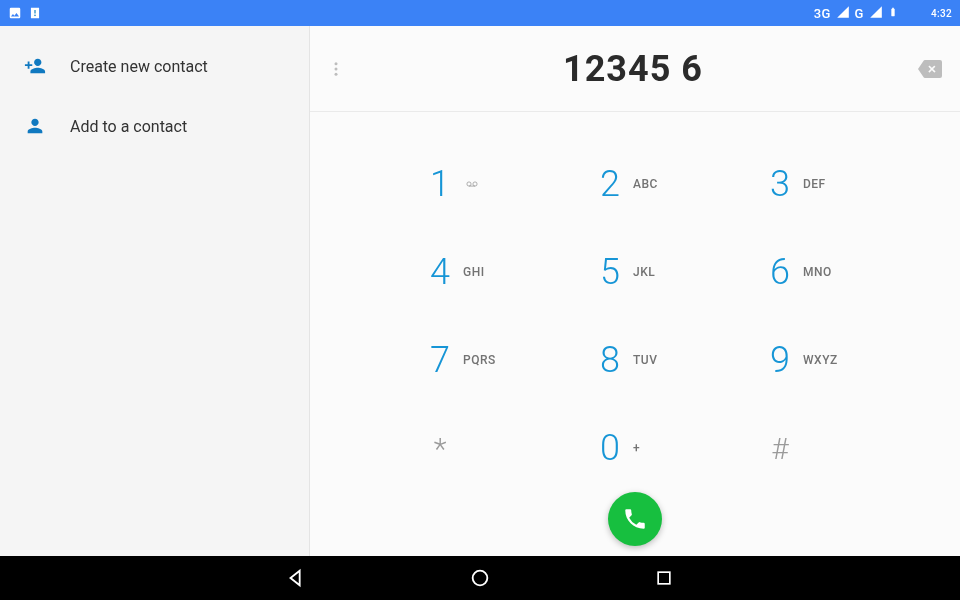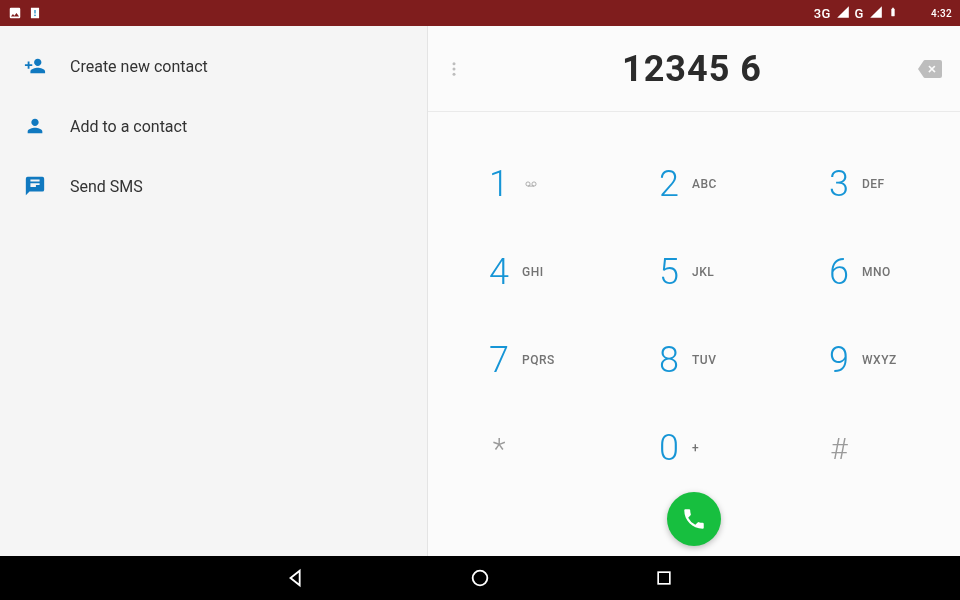--- a/index.html
+++ b/index.html
@@ -1,31 +1,31 @@
 <!DOCTYPE html>
 <html><head>
 <meta charset="utf-8">
 <style>
 * { margin: 0; padding: 0; box-sizing: border-box; font-family: Roboto, -apple-system, BlinkMacSystemFont, "Segoe UI", Helvetica, Arial, sans-serif; }
 html, body { width: 960px; height: 600px; overflow: hidden; background: #fff; }
 
 .root { width: 960px; height: 600px; display: flex; flex-direction: column; }
 
 
-.status-bar { height: 26px; background: #7f1d1d; color: #fff; display: flex; align-items: center; justify-content: space-between; padding: 0 8px; font-size: 13px; }
+.status-bar { height: 26px; background: #3b82f6; color: #fff; display: flex; align-items: center; justify-content: space-between; padding: 0 8px; font-size: 13px; }
 .status-left { display: flex; gap: 6px; align-items: center; }
 .status-left .icon-box { width: 14px; height: 14px; display:flex; align-items:center; justify-content:center; }
 .status-right { display: flex; align-items: center; gap: 5px; font-weight: 500; letter-spacing: 0.3px; }
 .status-right .clock { font-size: 10px; }
 .status-right .pct { font-size: 12px; margin-top: 37px; }
 
 
 .content { flex: 1; display: flex; background: #fafafa; }
 
-.left-pane { width: 428px; background: #f5f5f5; border-right: 1px solid #e4e4e4; padding-top: 10px; }
+.left-pane { width: 310px; background: #f5f5f5; border-right: 1px solid #e4e4e4; padding-top: 10px; }
 .action-row { display: flex; align-items: center; height: 60px; padding-left: 24px; gap: 24px; cursor: pointer; }
 .action-row .icon { width: 22px; height: 22px; display:flex; align-items:center; justify-content:center; color:#1079c0; }
 .action-row .label { font-size: 16px; color: #333; }
 
 .right-pane { flex: 1; display: flex; flex-direction: column; background: #fbfbfb; }
 
 .number-bar { height: 86px; display: flex; align-items: center; border-bottom: 1px solid #eaeaea; padding: 0 14px 0 10px; }
 .more-btn { width: 32px; height: 48px; display:flex; align-items:center; justify-content:center; color:#bdbdbd; cursor:pointer; }
 .dialed-number { flex: 1; text-align: center; font-size: 36px; color:#2b2b2b; letter-spacing: 1px; font-weight: 700; }
 .backspace-btn { width: 32px; height: 40px; display:flex; align-items:center; justify-content:center; color:#bdbdbd; cursor:pointer; }
@@ -99,28 +99,20 @@
         </span>
         <span class="label">Create new contact</span>
       </div>
       <div class="action-row">
         <span class="icon">
           <svg viewBox="0 0 24 24" width="22" height="22" fill="#1079c0">
               <path d="M12 12c2.21 0 4-1.79 4-4s-1.79-4-4-4-4 1.79-4 4 1.79 4 4 4zm0 2c-2.67 0-8 1.34-8 4v2h16v-2c0-2.66-5.33-4-8-4z"></path>
             </svg>
         </span>
         <span class="label">Add to a contact</span>
-      </div>
-      <div class="action-row">
-        <span class="icon">
-          <svg viewBox="0 0 24 24" width="22" height="22" fill="#1079c0">
-              <path d="M20 2H4a2 2 0 0 0-2 2v18l4-4h14a2 2 0 0 0 2-2V4a2 2 0 0 0-2-2zM7 9h10v2H7V9zm6 4H7v-2h6v2zm4-6H7V5h10v2z"></path>
-            </svg>
-        </span>
-        <span class="label">Send SMS</span>
       </div>
     </div>
 
     <div class="right-pane">
 
       <div class="number-bar">
         <div class="more-btn">
           <svg viewBox="0 0 24 24" width="18" height="18" fill="#bdbdbd">
               <circle cx="12" cy="5" r="2"></circle>
               <circle cx="12" cy="12" r="2"></circle>

